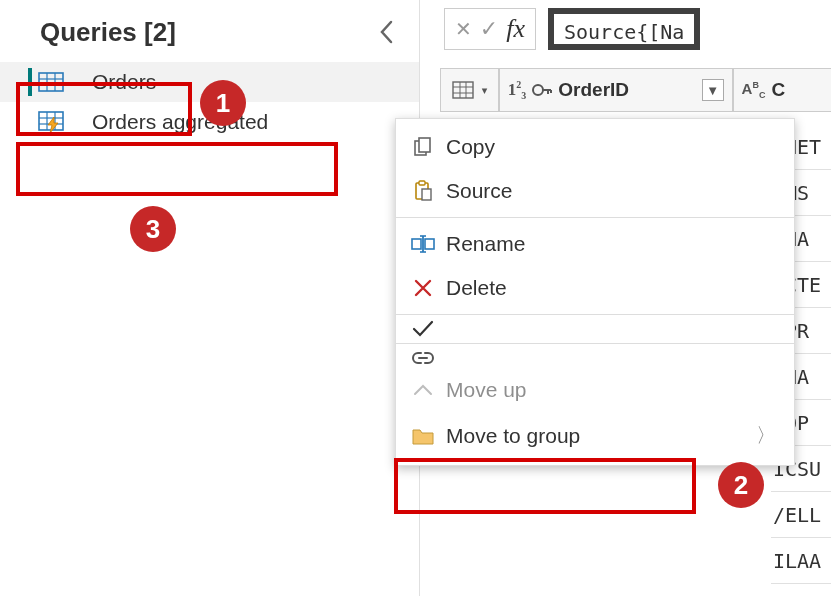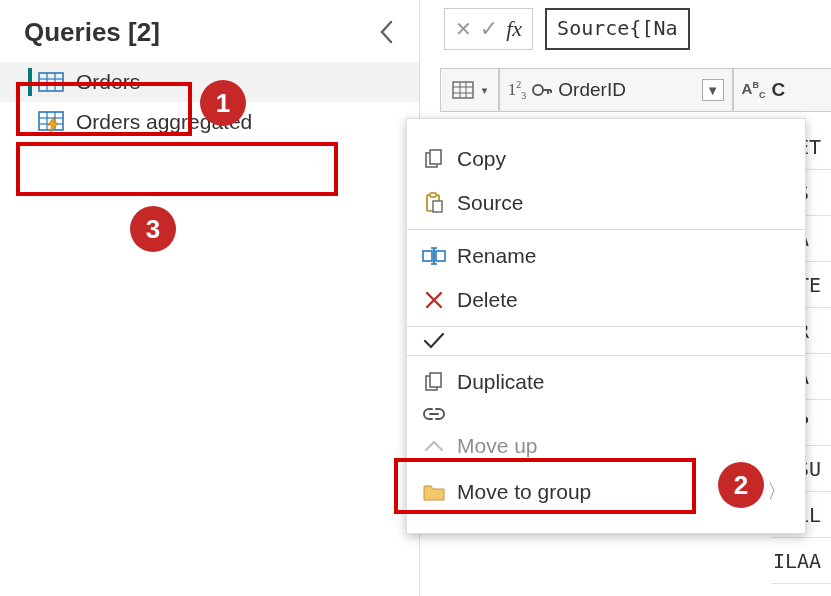--- a/index.html
+++ b/index.html
@@ -21,41 +21,42 @@
     width: 420px;
     height: 596px;
     border-right: 1px solid #e0e0e0;
     padding: 10px 0 0 0;
   }
   .sidebar-header {
     display: flex;
     align-items: center;
     justify-content: space-between;
     padding: 6px 16px 12px 24px;
+    margin-left: 16px;
   }
   .sidebar-title {
     font-size: 26px;
     font-weight: 600;
     color: #333;
   }
   .collapse-chevron {
     font-size: 24px;
     color: #666;
     padding: 4px 10px;
   }
 
   
   .query-list {
     padding-top: 2px;
   }
   .query-item {
     display: flex;
     align-items: center;
     padding: 8px 10px 8px 32px;
-    gap: 12px;
+    gap: 28px;
     position: relative;
   }
   .query-item.selected {
     background: #f2f2f2;
   }
   .query-item.selected::before {
     content: "";
     position: absolute;
     left: 28px;
     top: 6px;
@@ -94,25 +95,25 @@
     display: flex;
     border: 1px solid #ccc;
     height: 42px;
     align-items: center;
     gap: 8px;
     padding: 0 10px;
   }
   .fx-label {
     font-family: "Times New Roman", serif;
     font-style: italic;
-    font-size: 22px;
+    font-size: 26px;
     color: #333;
   }
   .formula-box {
-    border: 2px solid #404040;
+    border: 6px solid #404040;
     height: 42px;
     padding: 6px 10px;
     font-family: Consolas, monospace;
     font-size: 20px;
     min-width: 140px;
     white-space: nowrap;
     overflow: hidden;
   }
 
   
@@ -123,21 +124,21 @@
   .col-header {
     border: 1px solid #ccc;
     background: #f6f6f6;
     height: 44px;
     display: flex;
     align-items: center;
     padding: 0 8px;
     gap: 6px;
   }
   .col-header.first { width: 60px; justify-content:center; }
-  .col-header.second { width: 240px; font-weight:400; font-size:19px; }
+  .col-header.second { width: 240px; font-weight:700; font-size:19px; }
   .col-header.third { width: 110px; font-weight:600; font-size:19px; }
   .dropdown-chevron {
     border:1px solid #aaa;
     width:22px; height:22px;
     display:inline-flex; align-items:center; justify-content:center;
     font-size:13px; color:#555;
     margin-left:auto;
     background:#fff;
   }
 
@@ -156,28 +157,28 @@
     border-bottom:1px solid #e0e0e0;
     display:flex;
     align-items:center;
     padding-left:2px;
     overflow:hidden;
   }
 
   
   .context-menu {
     position: absolute;
-    left: 406px;
+    left: 395px;
     top: 118px;
     width: 400px;
     background: #fff;
     box-shadow: 0 3px 10px rgba(0,0,0,0.25);
     border: 1px solid #ddd;
     z-index: 30;
-    padding: 18px 0;
+    padding: 6px 0;
   }
   .menu-item {
     display:flex;
     align-items:center;
     gap: 16px;
     padding: 10px 18px 10px 50px;
     font-size: 21px;
     color:#333;
     position:relative;
   }
@@ -370,29 +371,20 @@
   <div class="menu-item">
     <span class="mi-icon">
       <svg width="22" height="18" viewBox="0 0 22 18">
           <path d="M2 9 L8 15 L20 2" stroke="#333" stroke-width="2.2" fill="none" stroke-linecap="round"></path>
         </svg>
     </span>
   </div>
   <div class="menu-sep"></div>
   <div class="menu-item">
     <span class="mi-icon">
-      <svg width="22" height="22" viewBox="0 0 22 22">
-          <rect x="3" y="5" width="11" height="14" fill="none" stroke="#666" stroke-width="1.6"></rect>
-          <rect x="7" y="2" width="11" height="14" fill="#fff" stroke="#666" stroke-width="1.6"></rect>
-        </svg>
-    </span>
-    <span>Duplicate</span>
-  </div>
-  <div class="menu-item">
-    <span class="mi-icon">
       <svg width="24" height="16" viewBox="0 0 24 16">
           <path d="M7 3 A5 5 0 0 0 7 13 L10 13 M10 3 L7 3 M17 3 A5 5 0 0 1 17 13 L14 13 M14 3 L17 3 M8 8 L16 8" stroke="#555" stroke-width="2" fill="none" stroke-linecap="round"></path>
         </svg>
     </span>
   </div>
   <div class="menu-item" style="opacity:0.55">
     <span class="mi-icon">
       <svg width="20" height="14" viewBox="0 0 20 14">
           <path d="M2 11 L10 3 L18 11" stroke="#888" stroke-width="2" fill="none" stroke-linecap="round"></path>
         </svg>

